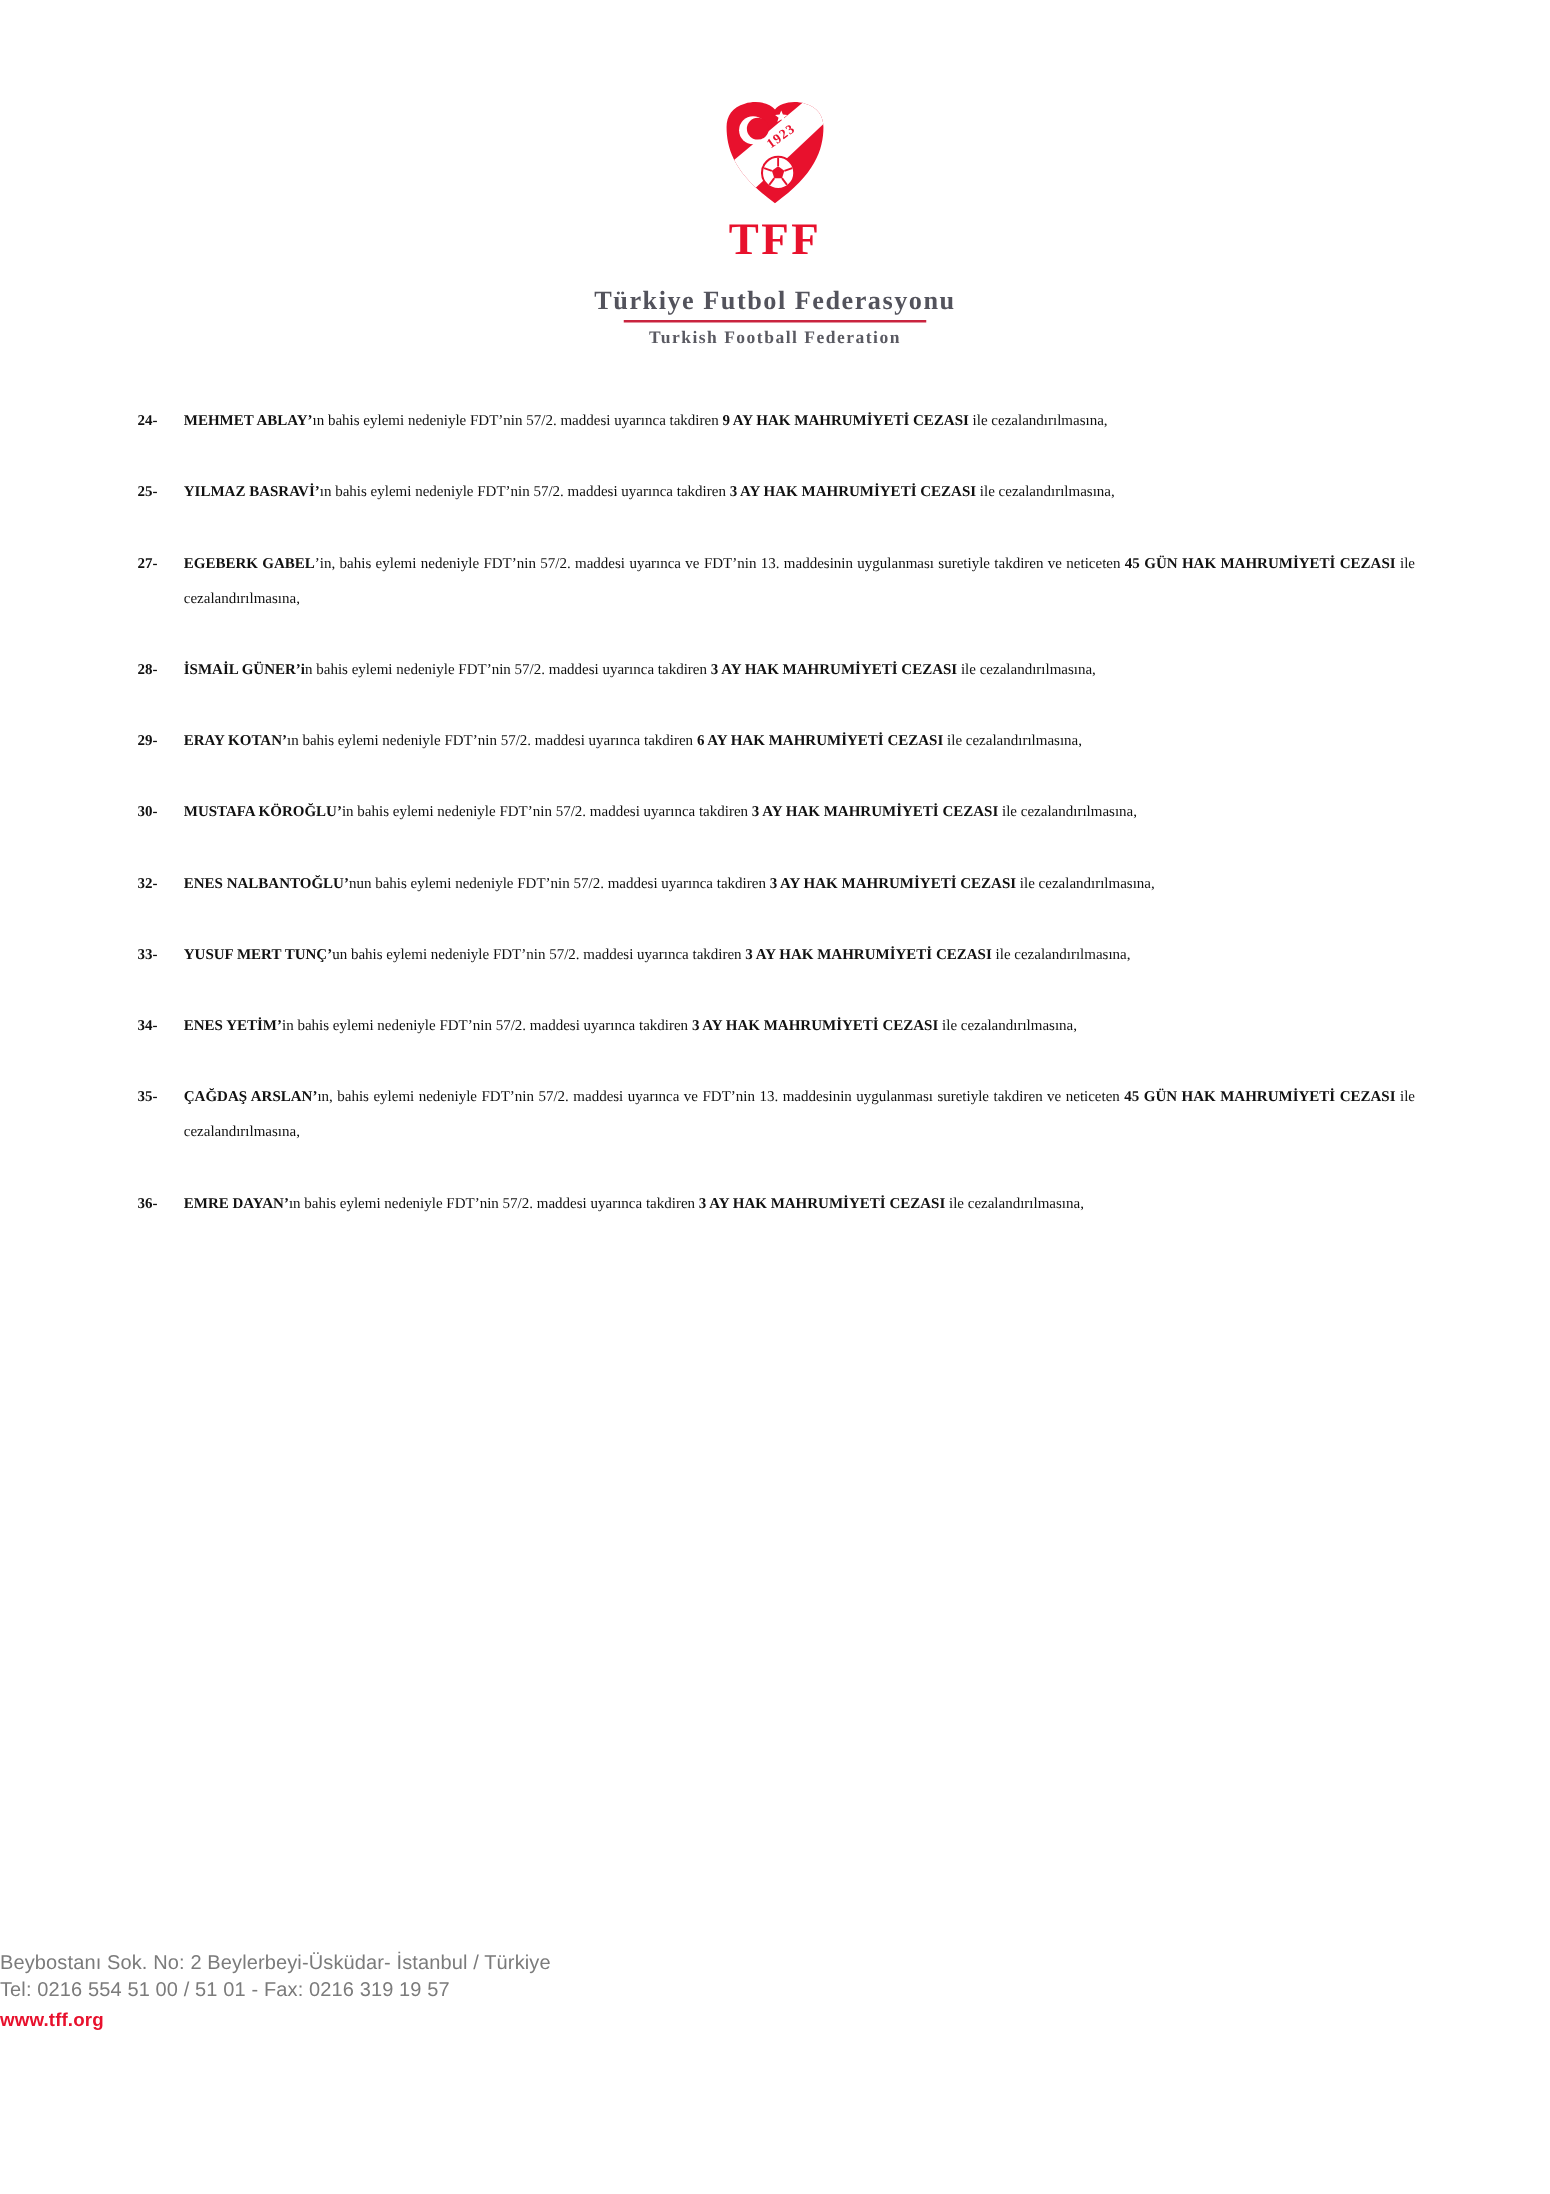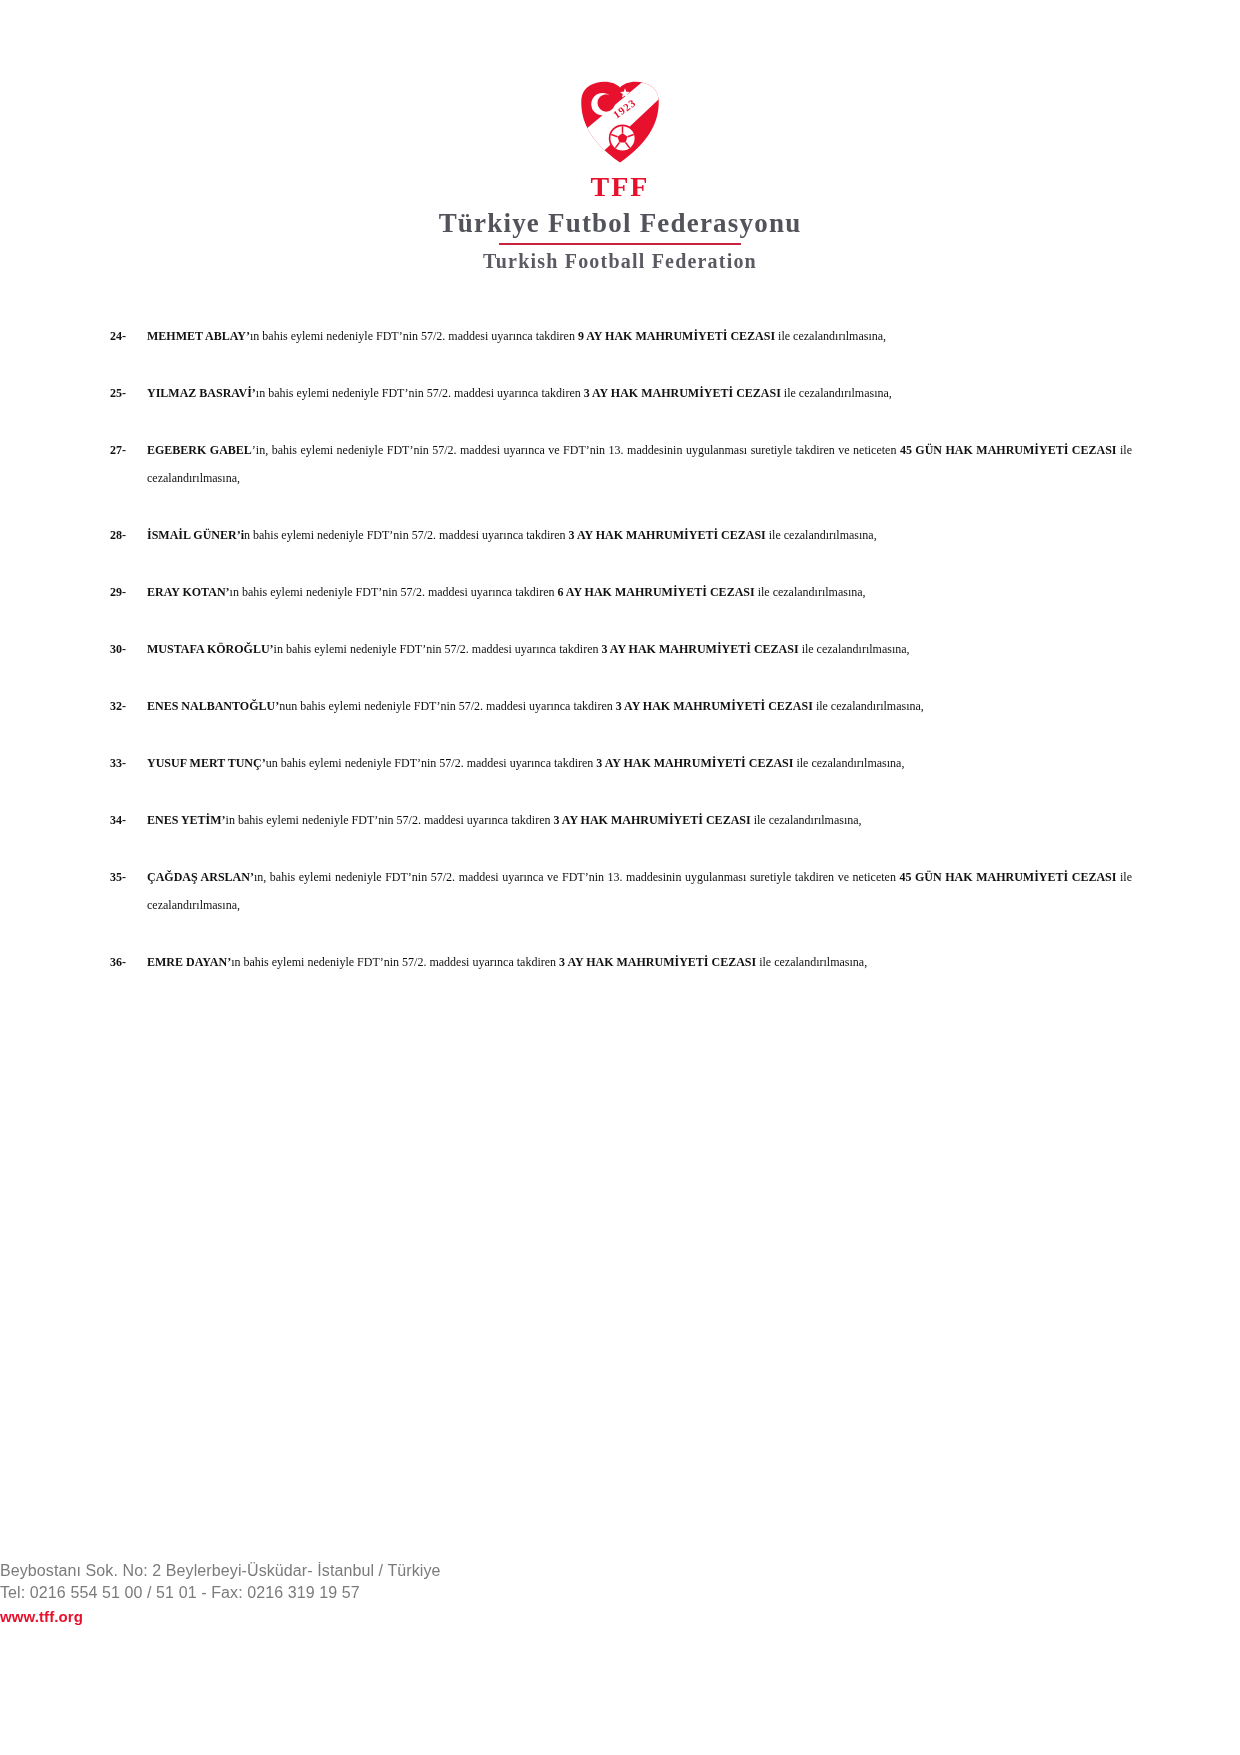--- a/index.html
+++ b/index.html
@@ -17,42 +17,42 @@
 
   
   .logo-block {
     position: absolute;
     top: 80px; left: 0; right: 0;
     text-align: center;
   }
   .crest { display: block; margin: 0 auto; }
   .tff-acronym {
     margin-top: 3px;
-    font-size: 28px;
+    font-size: 36px;
     line-height: 1.0;
     font-weight: bold;
     letter-spacing: 2px;
     color: var(--brand-red);
   }
   .org-tr {
-    margin-top: 8px;
-    font-size: 27px;
+    margin-top: 20px;
+    font-size: 21px;
     line-height: 1.1;
     font-weight: bold;
     letter-spacing: 1.2px;
     color: #53535c;
   }
   .red-rule {
     width: 242px;
     height: 2px;
     margin: 4px auto 5px auto;
     background: var(--rule-red);
   }
   .org-en {
-    font-size: 20px;
+    font-size: 14px;
     font-weight: bold;
     letter-spacing: 1.2px;
     color: #5a5a62;
   }
 
   
   .decision-list {
     position: absolute;
     top: 322px;
     left: 110px;

